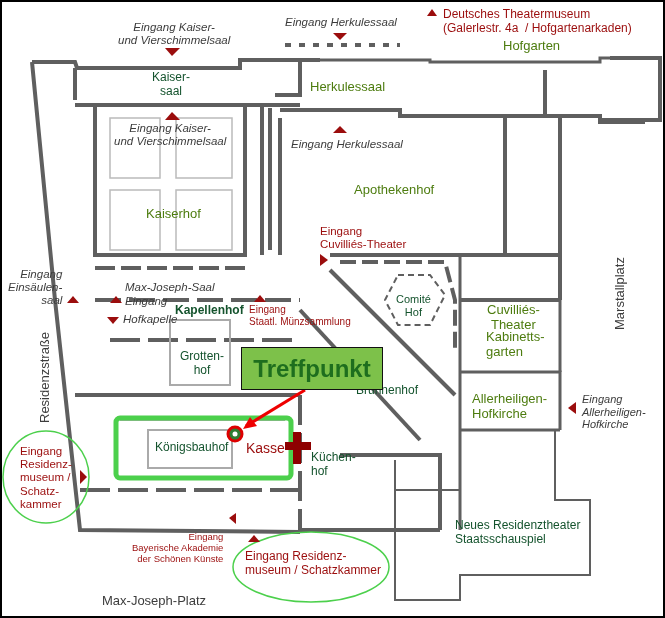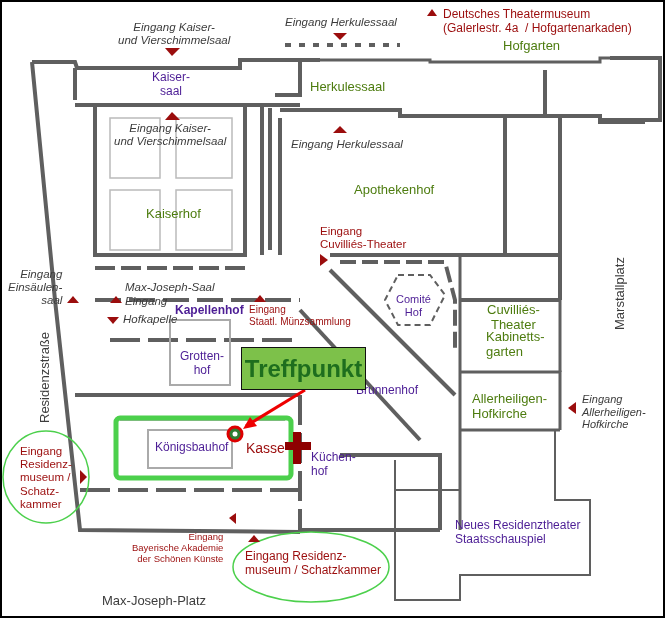--- a/index.html
+++ b/index.html
@@ -1,28 +1,28 @@
 <!DOCTYPE html>
 <html><head>
 <meta charset="utf-8">
 <style>
   html,body{margin:0;padding:0;background:#fff;}
   body{width:665px;height:618px;position:relative;overflow:hidden;font-family:"Liberation Sans",sans-serif;}
   #frame{position:absolute;left:0;top:0;width:661px;height:614px;border:2px solid #000;background:#fff;}
   svg#plan{position:absolute;left:0;top:0;}
   .lbl{position:absolute;white-space:nowrap;line-height:1.15;}
-  .room{color:#4c1d95;font-size:12px;}
+  .room{color:#14532d;font-size:12px;}
   .room-lg{color:#4d7c0f;font-size:13px;}
   .it{font-style:italic;color:#3c3c3c;font-size:11.5px;}
   .red{color:#9b0d0d;font-size:10.5px;}
   .red-lg{color:#9b0d0d;font-size:12px;}
   .street{color:#3c3c3c;font-size:13px;}
   .c{text-align:center;}
   .r{text-align:right;}
-  #treff{position:absolute;left:241px;top:347px;width:125px;height:43px;background:#7dc14a;border:1px solid #111;box-sizing:border-box;
+  #treff{position:absolute;left:241px;top:347px;width:142px;height:43px;background:#7dc14a;border:1px solid #111;box-sizing:border-box;
          color:#1e6e1e;font-weight:bold;font-size:24px;text-align:center;line-height:41px;}
   .vert{transform:rotate(-90deg);transform-origin:left top;}
 </style>
 </head>
 <body>
 
 <div id="frame"></div>
 
 <svg id="plan" width="665" height="618">
   <g fill="none" stroke="#5f5f5f" stroke-width="4">

